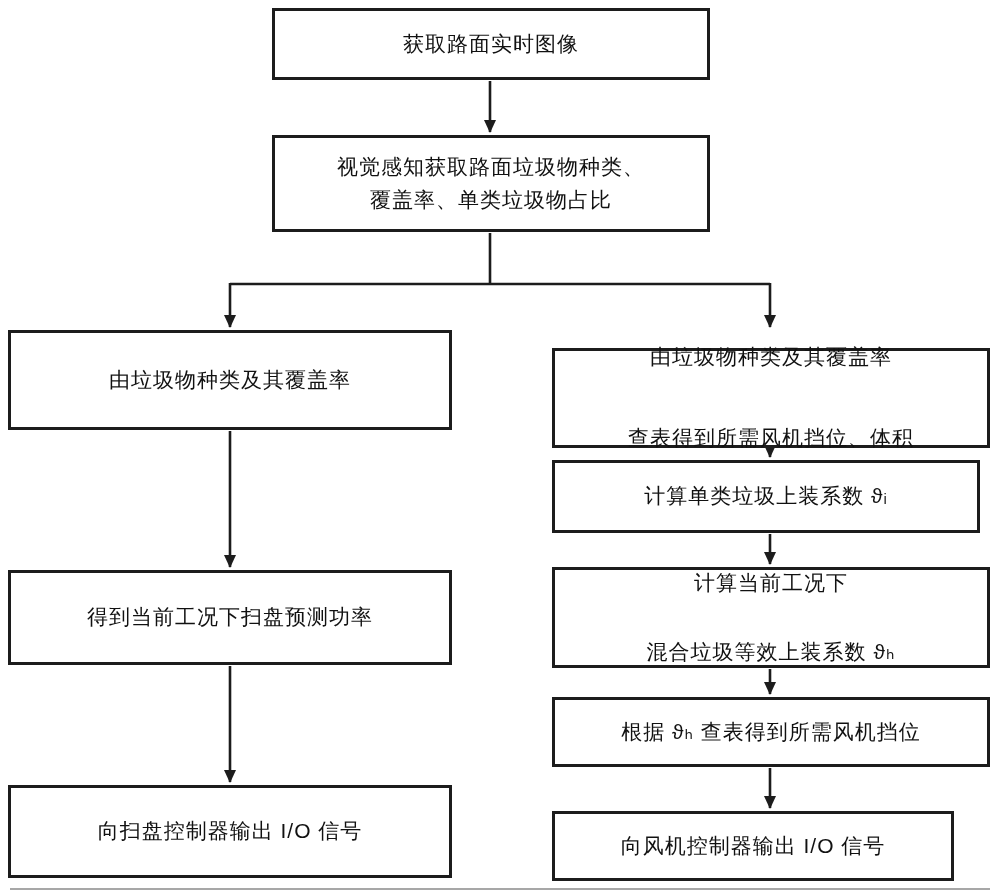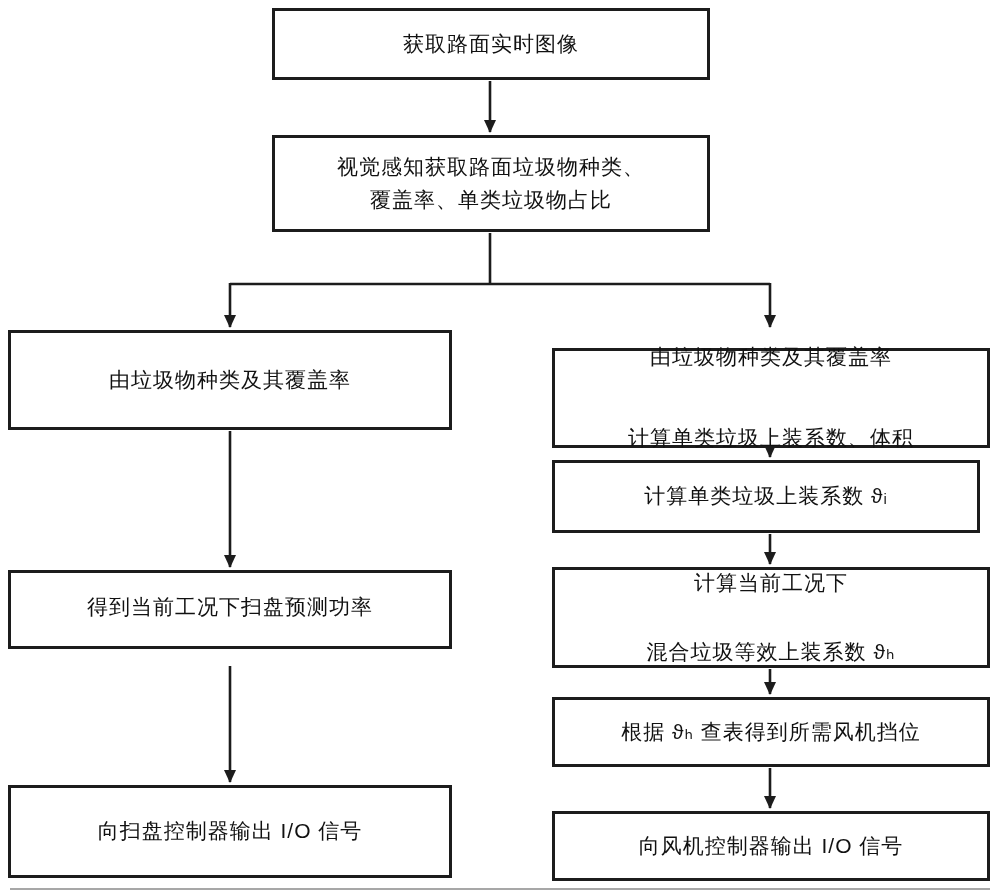--- a/index.html
+++ b/index.html
@@ -32,28 +32,28 @@
   }
   .node .line {
     display: block;
     white-space: nowrap;
   }
   
   #node-capture     { left: 272px; top: 8px;   width: 438px; height: 72px; }
   #node-perception  { left: 272px; top: 135px; width: 438px; height: 97px; }
   
   #node-sweep-model { left: 8px;   top: 330px; width: 444px; height: 100px; }
-  #node-sweep-power { left: 8px;   top: 570px; width: 444px; height: 79px; font-family: Liberation Mono, monospace; }
+  #node-sweep-power { left: 8px;   top: 570px; width: 444px; height: 95px; }
   #node-sweep-io    { left: 8px;   top: 785px; width: 444px; height: 93px; }
   
   #node-lookup-mass { left: 552px; top: 348px; width: 438px; height: 100px; gap: 48px; }
   #node-coef-single { left: 552px; top: 460px; width: 428px; height: 73px; }
   #node-coef-mixed  { left: 552px; top: 567px; width: 438px; height: 101px; gap: 36px; }
   #node-fan-gear    { left: 552px; top: 697px; width: 438px; height: 70px; }
-  #node-fan-io      { left: 552px; top: 811px; width: 438px; height: 70px; }
+  #node-fan-io      { left: 552px; top: 811px; width: 402px; height: 70px; }
 
   svg.connectors {
     position: absolute;
     left: 0;
     top: 0;
     pointer-events: none;
   }
   svg.connectors line {
     stroke: #1c1c1c;
     stroke-width: 2.6;
@@ -104,21 +104,21 @@
   <div class="node" id="node-sweep-power">
     <span class="line">得到当前工况下扫盘预测功率</span>
   </div>
 
   <div class="node" id="node-sweep-io">
     <span class="line">向扫盘控制器输出 I/O 信号</span>
   </div>
 
   <div class="node" id="node-lookup-mass">
     <span class="line">由垃圾物种类及其覆盖率</span>
-    <span class="line">计算单类垃圾上装系数、体积</span>
+    <span class="line">查表得到所需风机挡位、体积</span>
   </div>
 
   <div class="node" id="node-coef-single">
     <span class="line">计算单类垃圾上装系数 ϑᵢ</span>
   </div>
 
   <div class="node" id="node-coef-mixed">
     <span class="line">计算当前工况下</span>
     <span class="line">混合垃圾等效上装系数 ϑₕ</span>
   </div>

